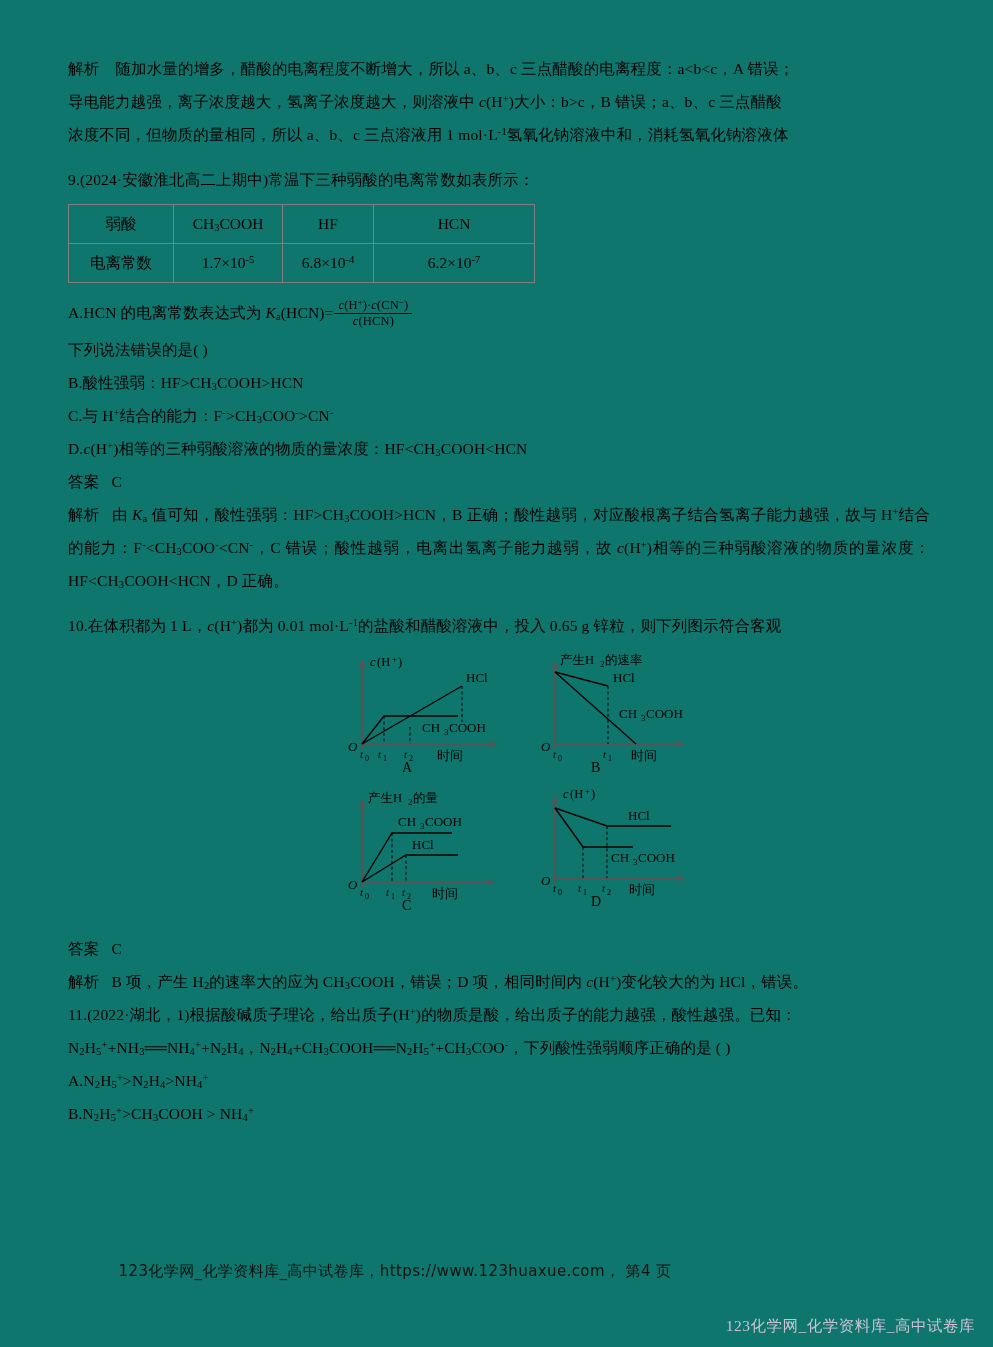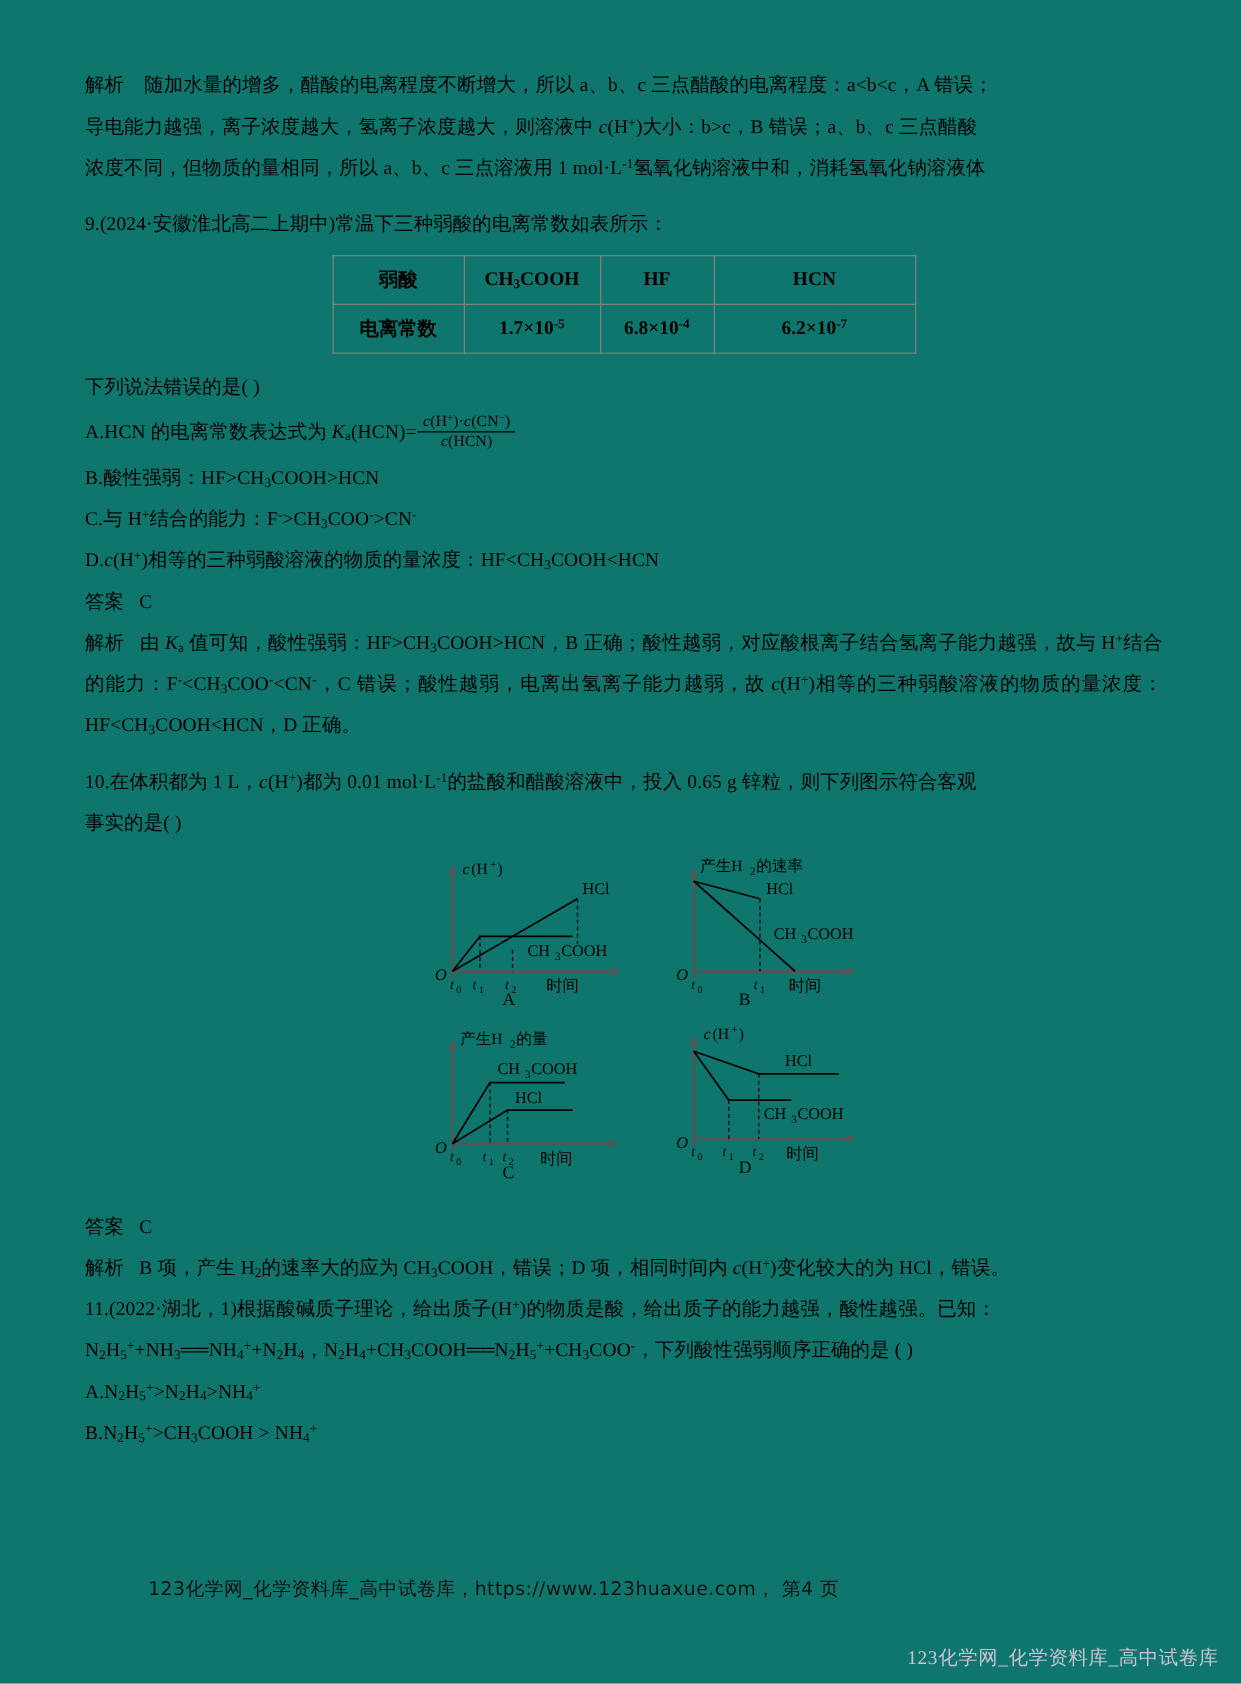--- a/index.html
+++ b/index.html
@@ -37,24 +37,22 @@
     font-weight: normal;
   }
   .blk { margin-top: 12px; }
   sub { font-size: 68%; vertical-align: -0.22em; line-height: 0; }
   sup { font-size: 68%; vertical-align: 0.45em; line-height: 0; }
   i.var { font-style: italic; }
 
   
   .tbl-wrap {
     display: flex;
-    justify-content: center;
     margin-top: 8px;
     margin-bottom: 10px;
-    font-weight: bold;
   }
   table.kt {
     border-collapse: collapse;
     font-size: 15.5px;
   }
   table.kt td {
     border: 1px solid #7f7f7f;
     text-align: center;
     padding: 5px 6px;
     height: 28px;
@@ -148,34 +146,33 @@
         <tr>
           <td class="c0">电离常数</td>
           <td class="c1"><span>1.7×10</span><sup>-5</sup></td>
           <td class="c2"><span>6.8×10</span><sup>-4</sup></td>
           <td class="c3"><span>6.2×10</span><sup>-7</sup></td>
         </tr>
       </tbody>
         </table>
     </div>
 
+    <p class="para" style="line-height:40px;"><span>A.HCN 的电离常数表达式为 </span><i class="var">K</i><sub>a</sub><span>(HCN)=</span><span class="frac"><span class="num"><i class="var">c</i>(H<sup>+</sup>)·<i class="var">c</i>(CN<sup>−</sup>)</span><span class="den"><i class="var">c</i>(HCN)</span></span></p>
+
     <p class="para">下列说法错误的是(    )</p>
-
-    <p class="para" style="line-height:40px;"><span>A.HCN 的电离常数表达式为 </span><i class="var">K</i><sub>a</sub><span>(HCN)=</span><span class="frac"><span class="num"><i class="var">c</i>(H<sup>+</sup>)·<i class="var">c</i>(CN<sup>−</sup>)</span><span class="den"><i class="var">c</i>(HCN)</span></span></p>
 
     <p class="para">B.酸性强弱：HF&gt;CH<sub>3</sub>COOH&gt;HCN</p>
     <p class="para">C.与 H<sup>+</sup>结合的能力：F<sup>-</sup>&gt;CH<sub>3</sub>COO<sup>-</sup>&gt;CN<sup>-</sup></p>
     <p class="para">D.<i class="var">c</i>(H<sup>+</sup>)相等的三种弱酸溶液的物质的量浓度：HF&lt;CH<sub>3</sub>COOH&lt;HCN</p>
 
     <p class="para"><span class="lbl">答案</span>&nbsp;&nbsp;&nbsp;<span>C</span></p>
 
     <p class="para"><span class="lbl">解析</span>&nbsp;&nbsp;&nbsp;由 <i class="var">K</i><sub>a</sub> 值可知，酸性强弱：HF&gt;CH<sub>3</sub>COOH&gt;HCN，B 正确；酸性越弱，对应酸根离子结合氢离子能力越强，故与 H<sup>+</sup>结合的能力：F<sup>-</sup>&lt;CH<sub>3</sub>COO<sup>-</sup>&lt;CN<sup>-</sup>，C 错误；酸性越弱，电离出氢离子能力越弱，故 <i class="var">c</i>(H<sup>+</sup>)相等的三种弱酸溶液的物质的量浓度：HF&lt;CH<sub>3</sub>COOH&lt;HCN，D 正确。</p>
 
     <p class="para blk"><span>10.</span>在体积都为 1 L，<i class="var">c</i>(H<sup>+</sup>)都为 0.01 mol·L<sup>-1</sup>的盐酸和醋酸溶液中，投入 0.65 g 锌粒，则下列图示符合客观</p>
-    <p class="para">事实的是(    )</p>
 
     <div class="graphs">
 
       <div class="graph" style="left:272px; top:8px;">
         <svg width="210" height="110" viewBox="0 0 210 110">
 
           <line x1="22" y1="96" x2="22" y2="12" stroke="#555" stroke-width="2.2"></line>
           <polygon points="22,5 18.6,13 25.4,13" fill="#555"></polygon>
           <line x1="22" y1="90" x2="150" y2="90" stroke="#555" stroke-width="2.2"></line>
           <polygon points="157,90 149,86.6 149,93.4" fill="#555"></polygon>

